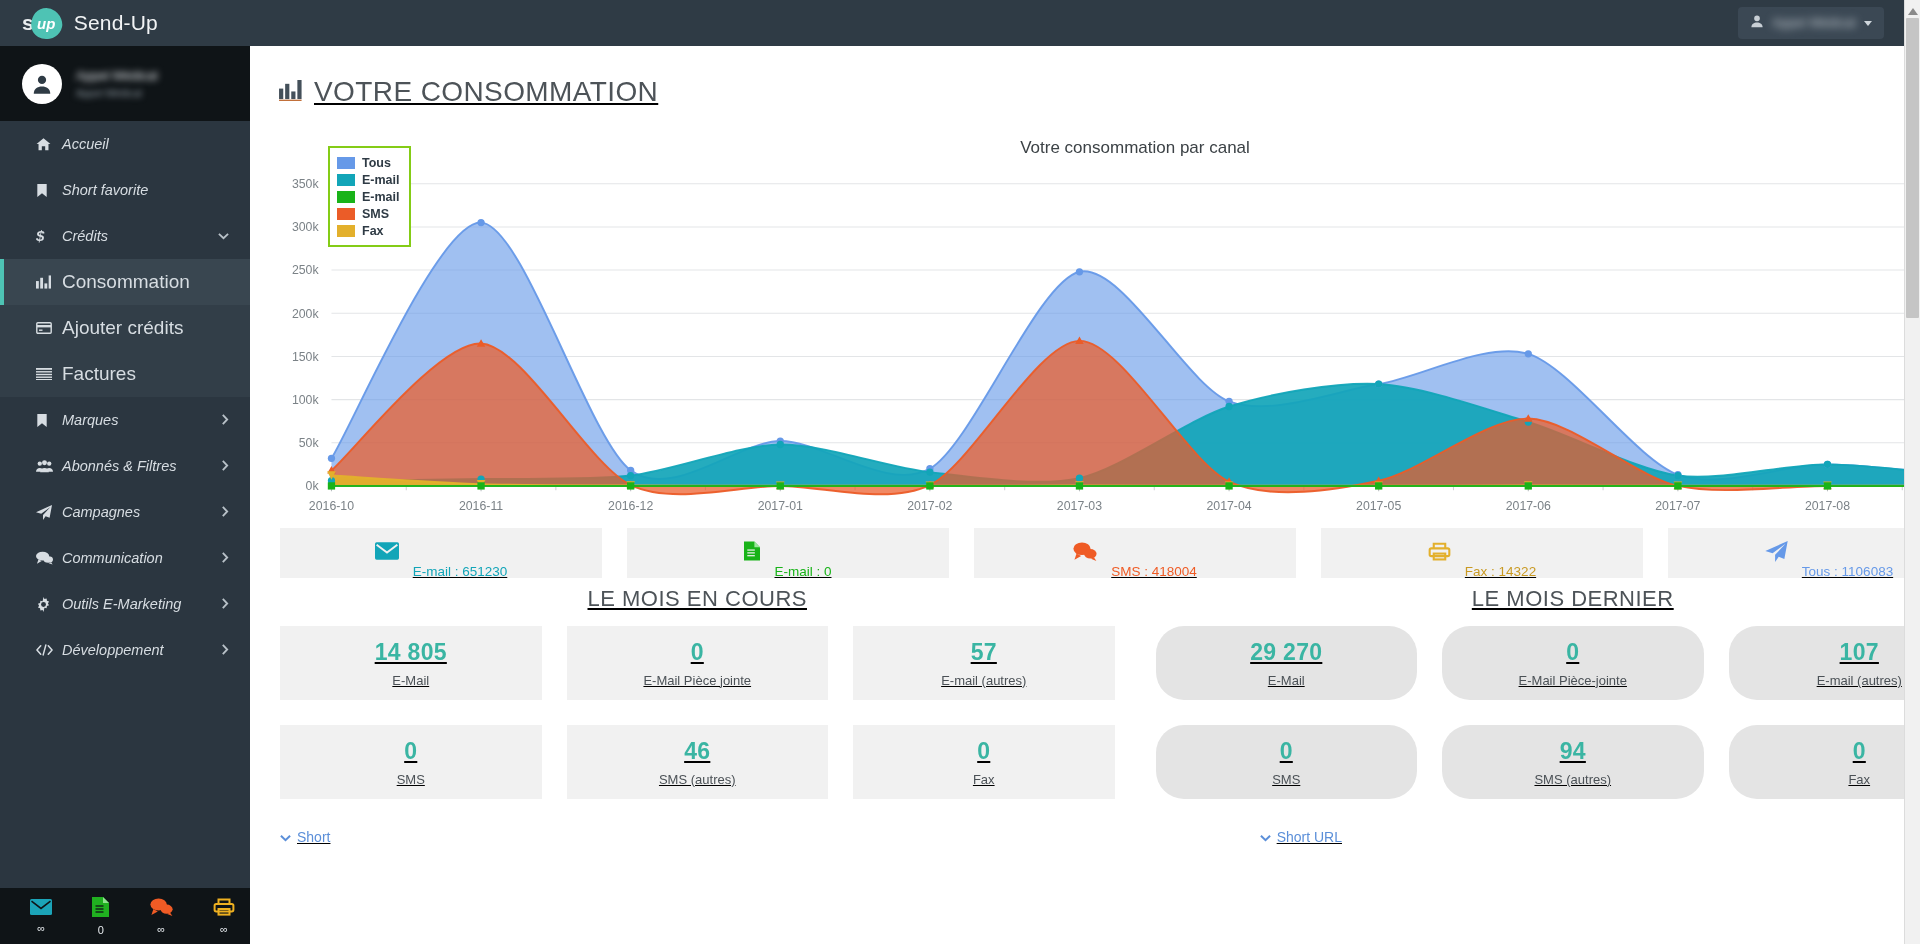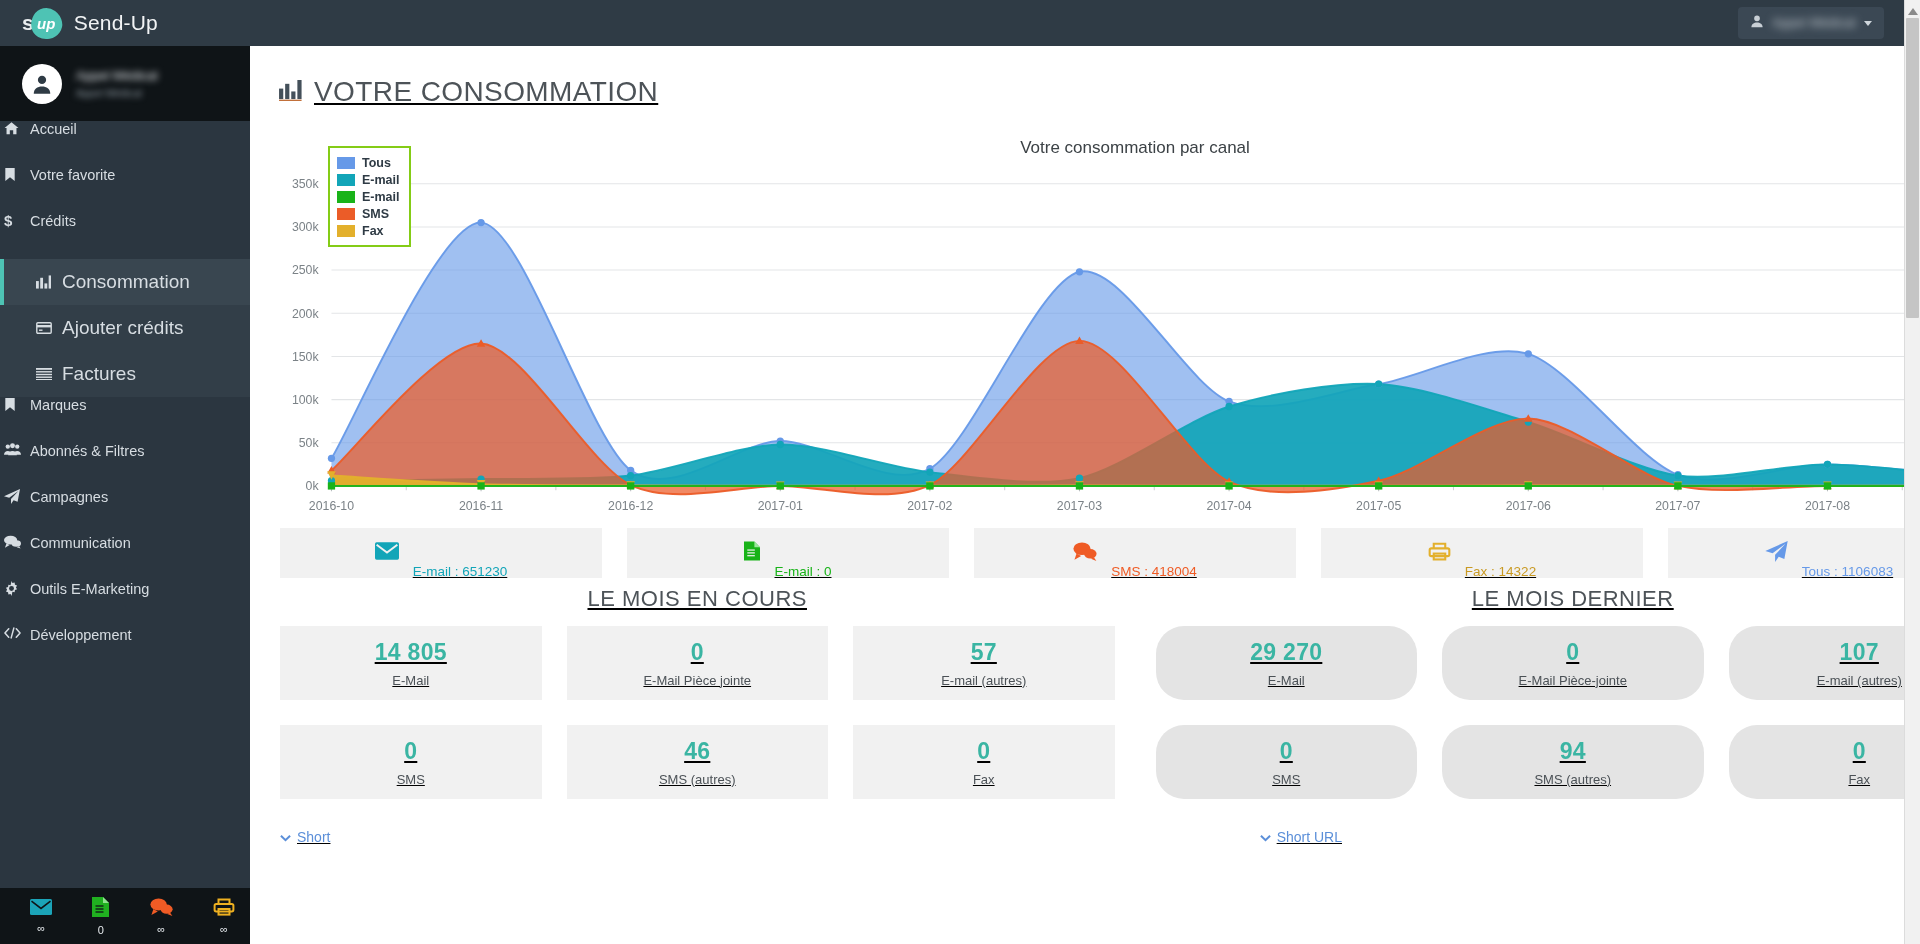--- a/index.html
+++ b/index.html
@@ -53,22 +53,22 @@
   .avatar {
     width: 40px; height: 40px; border-radius: 50%; background: #ffffff;
     display: flex; align-items: center; justify-content: center; flex: none;
   }
   .profile-text { display: flex; flex-direction: column; gap: 4px; }
   .profile-name { color: #e6eaee; font-size: 13px; filter: blur(3.6px); -webkit-filter: blur(3.6px); }
   .profile-sub  { color: #8b969f; font-size: 10.5px; filter: blur(3.2px); -webkit-filter: blur(3.2px); }
 
   .nav { flex: 1; overflow: hidden; }
   .nav-item {
-    display: flex; align-items: flex-start; height: 46px; padding: 0 4px;
-    color: #d7dde2; font-size: 14.5px; cursor: pointer; position: relative;
+    display: flex; align-items: center; height: 46px; padding: 0 36px;
+    color: #d7dde2; font-size: 14.5px; cursor: pointer; position: relative; font-style: italic;
   }
   .nav-item .ico { width: 26px; display: inline-flex; align-items: center; color: #d7dde2; flex:none;}
   .nav-item .lbl { flex: 1; }
   .nav-item .chev { color:#b8c1c8; font-size:11px; }
   .submenu { background: #323e48; }
   .subitem {
     display: flex; align-items: center; height: 46px; padding: 0 20px 0 36px;
     color: #d7dde2; font-size: 19px; cursor: pointer; position: relative;
   }
   .subitem .ico { width: 26px; display:inline-flex; align-items:center; flex:none; }
@@ -206,21 +206,21 @@
       </span>
       <span class="lbl">Accueil</span>
     </div>
 
     <div class="nav-item">
       <span class="ico">
         <svg width="12" height="15" viewBox="0 0 12 16" fill="#d7dde2">
             <path d="M1 1h10v14l-5-4-5 4z"></path>
           </svg>
       </span>
-      <span class="lbl">Votre favorite</span>
+      <span class="lbl">Short favorite</span>
     </div>
 
     <div class="nav-item">
       <span class="ico">
         <svg width="11" height="16" viewBox="0 0 11 16">
             <text x="0" y="13" font-family="Liberation Sans, sans-serif" font-size="15" font-weight="700" fill="#d7dde2">$</text>
           </svg>
       </span>
       <span class="lbl">Crédits</span>
       <span class="chev">

